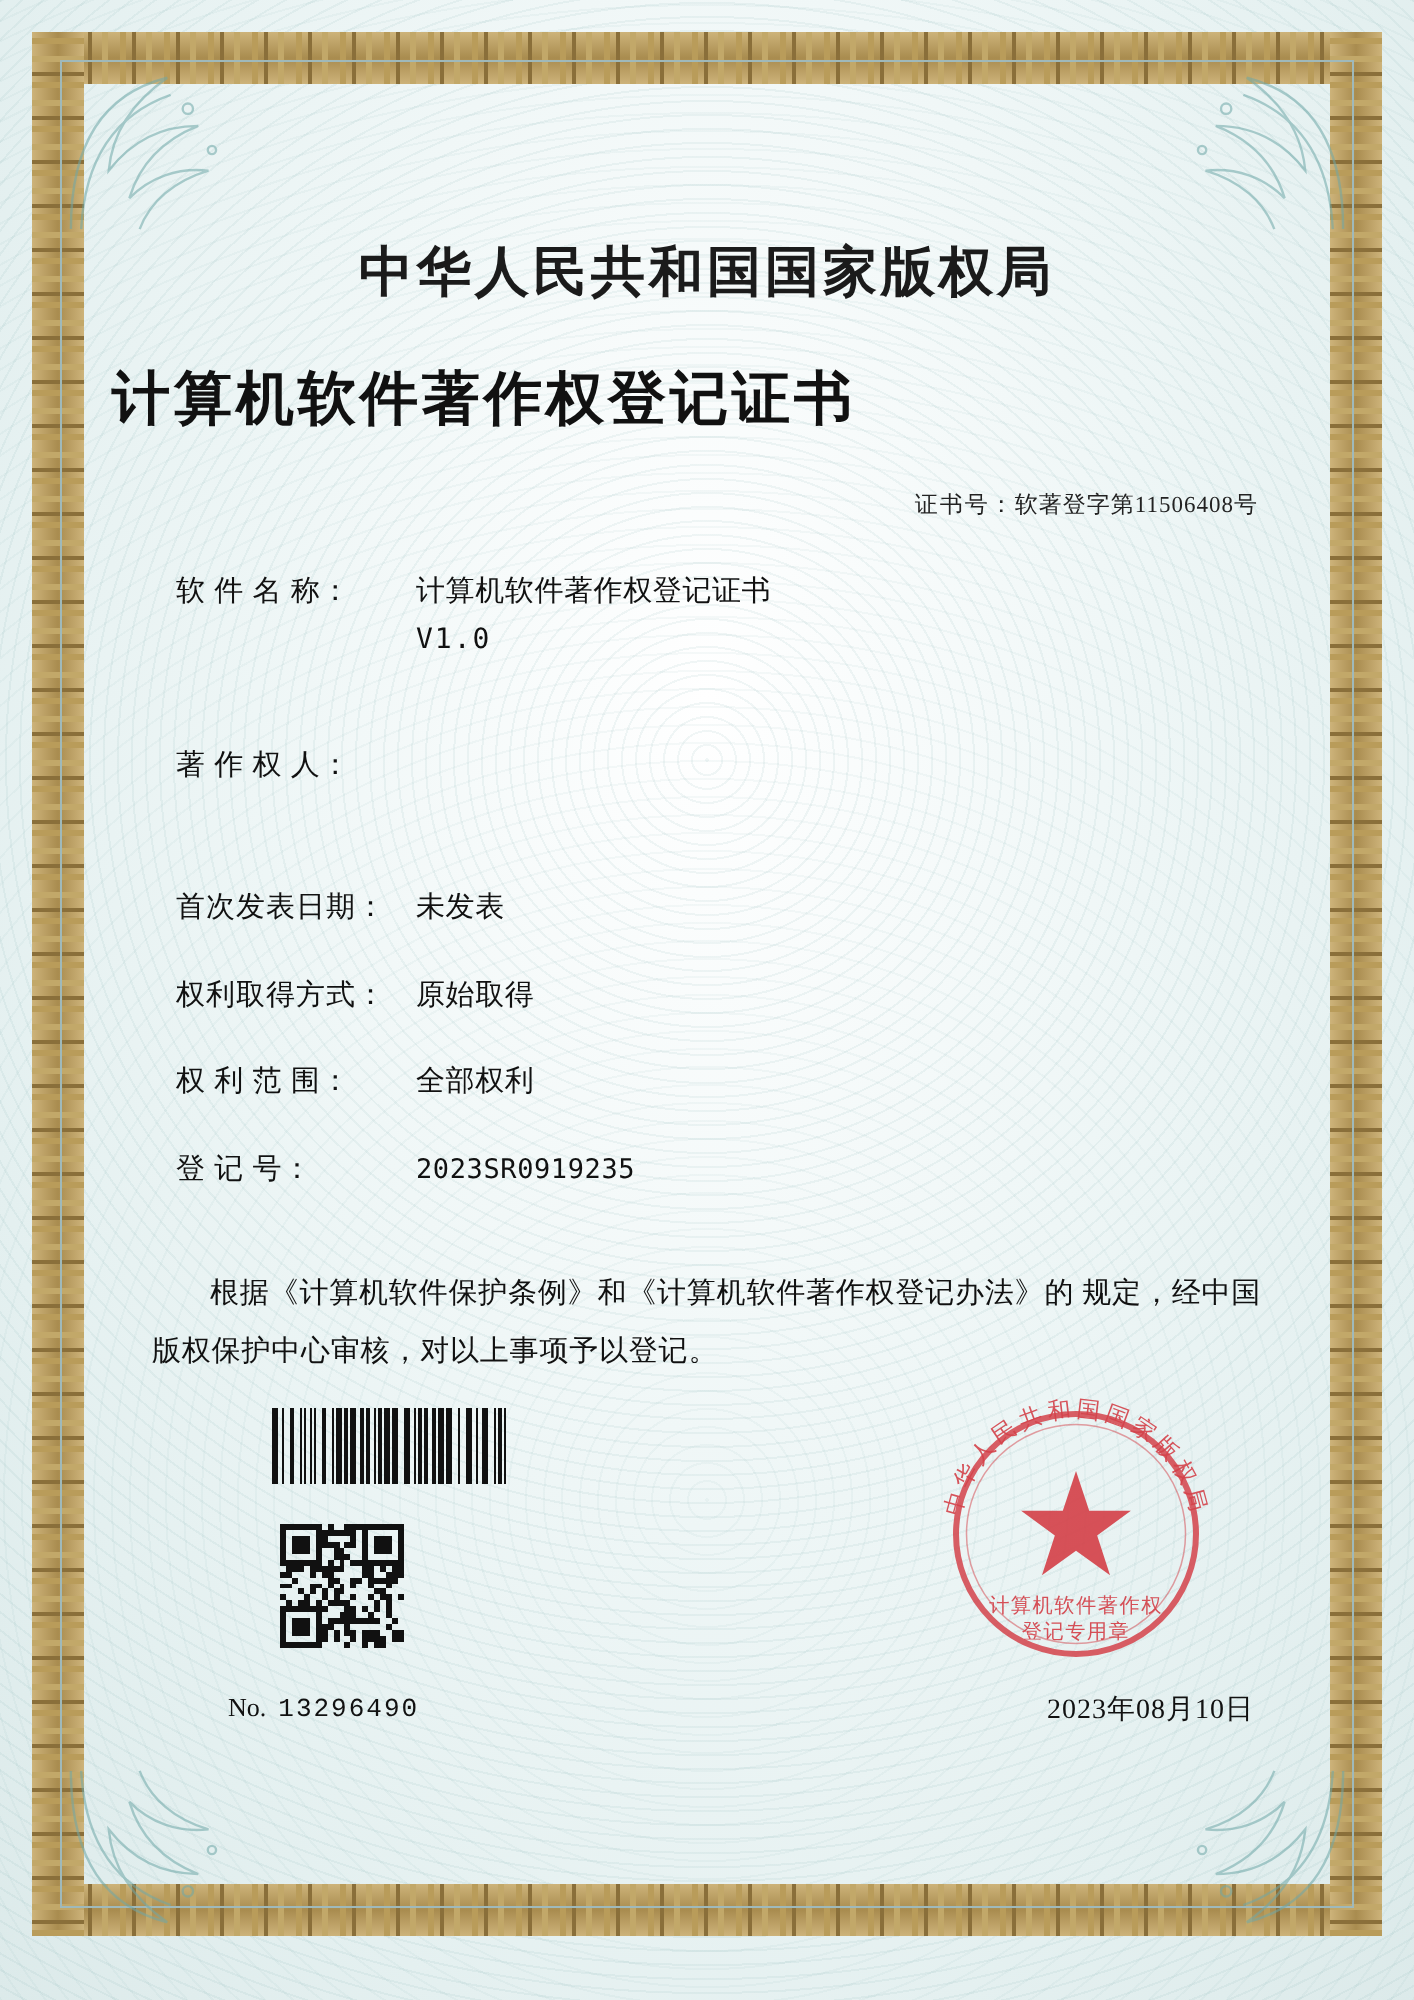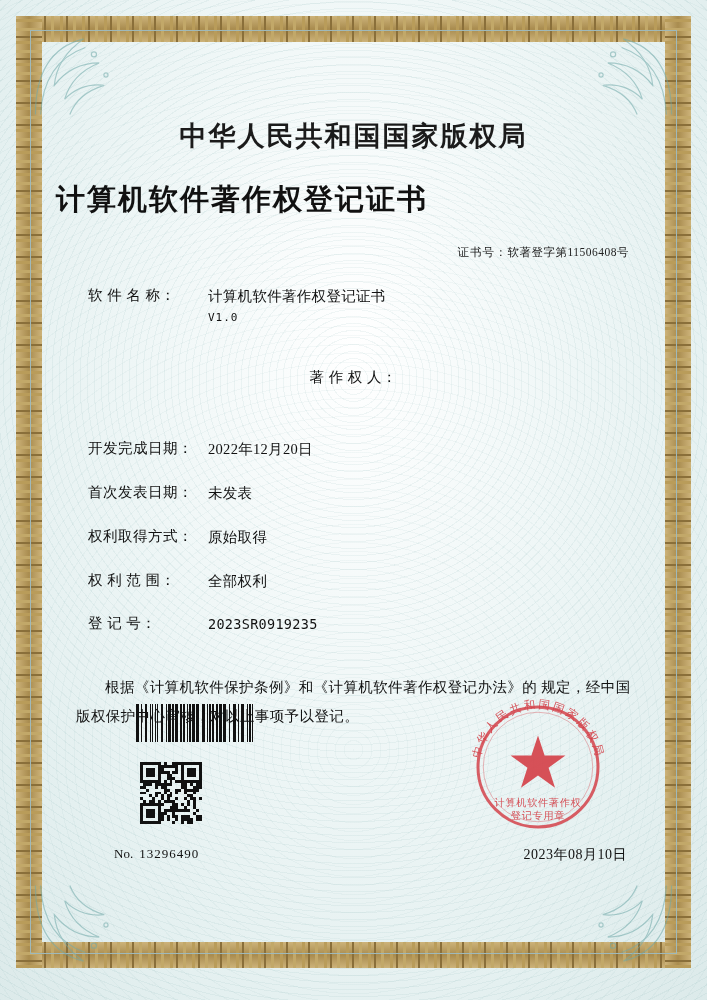--- a/index.html
+++ b/index.html
@@ -139,26 +139,26 @@
     white-space: nowrap;
   }
   .field .v {
     flex: 1;
     letter-spacing: 0.3px;
     line-height: 1.5;
   }
   .field .v .ver {
     display: block;
     font-family: "DejaVu Sans Mono", monospace;
-    font-size: 11px;
+    font-size: 14px;
     letter-spacing: 1px;
     margin-top: 2px;
   }
   .block-1 { margin-top: 26px; }
-  .block-2 { margin-top: 42px; justify-content: center; }
+  .block-2 { margin-top: 42px; }
   .gap-lg { margin-top: 30px; }
 
   .mono { font-family: "DejaVu Sans Mono", monospace; letter-spacing: 0.6px; font-size: 13.5px; }
 
   .statement {
     margin: 38px 20px 0 20px;
     font-size: 14.5px;
     line-height: 2.0;
     color: #111;
     text-indent: 29px;
@@ -201,21 +201,21 @@
   .qr span.on { background: #111; }
 
   .no-line {
     position: absolute;
     left: 58px;
     top: 790px;
     font-size: 13px;
     color: #111;
   }
   .no-line .num {
-    font-family: Liberation Serif, serif;
+    font-family: Liberation Mono, monospace;
     letter-spacing: 1px;
     margin-left: 6px;
     text-align: center;
   }
   .date-line {
     position: absolute;
     right: 24px;
     top: 790px;
     font-size: 14px;
     color: #111;
@@ -298,24 +298,20 @@
           <span class="ver">V1.0</span>
         </div>
       </div>
 
       <div class="field block-2">
         <div class="k">著 作 权 人：</div>
       </div>
     </div>
 
     <div class="gap-lg" style="margin-top:52px">
-      <div class="field">
-        <div class="k">开发完成日期：</div>
-        <div class="v">2022年12月20日</div>
-      </div>
 
       <div class="field" style="margin-top:22px">
         <div class="k">首次发表日期：</div>
         <div class="v">未发表</div>
       </div>
 
       <div class="field" style="margin-top:22px">
         <div class="k">权利取得方式：</div>
         <div class="v">原始取得</div>
       </div>

